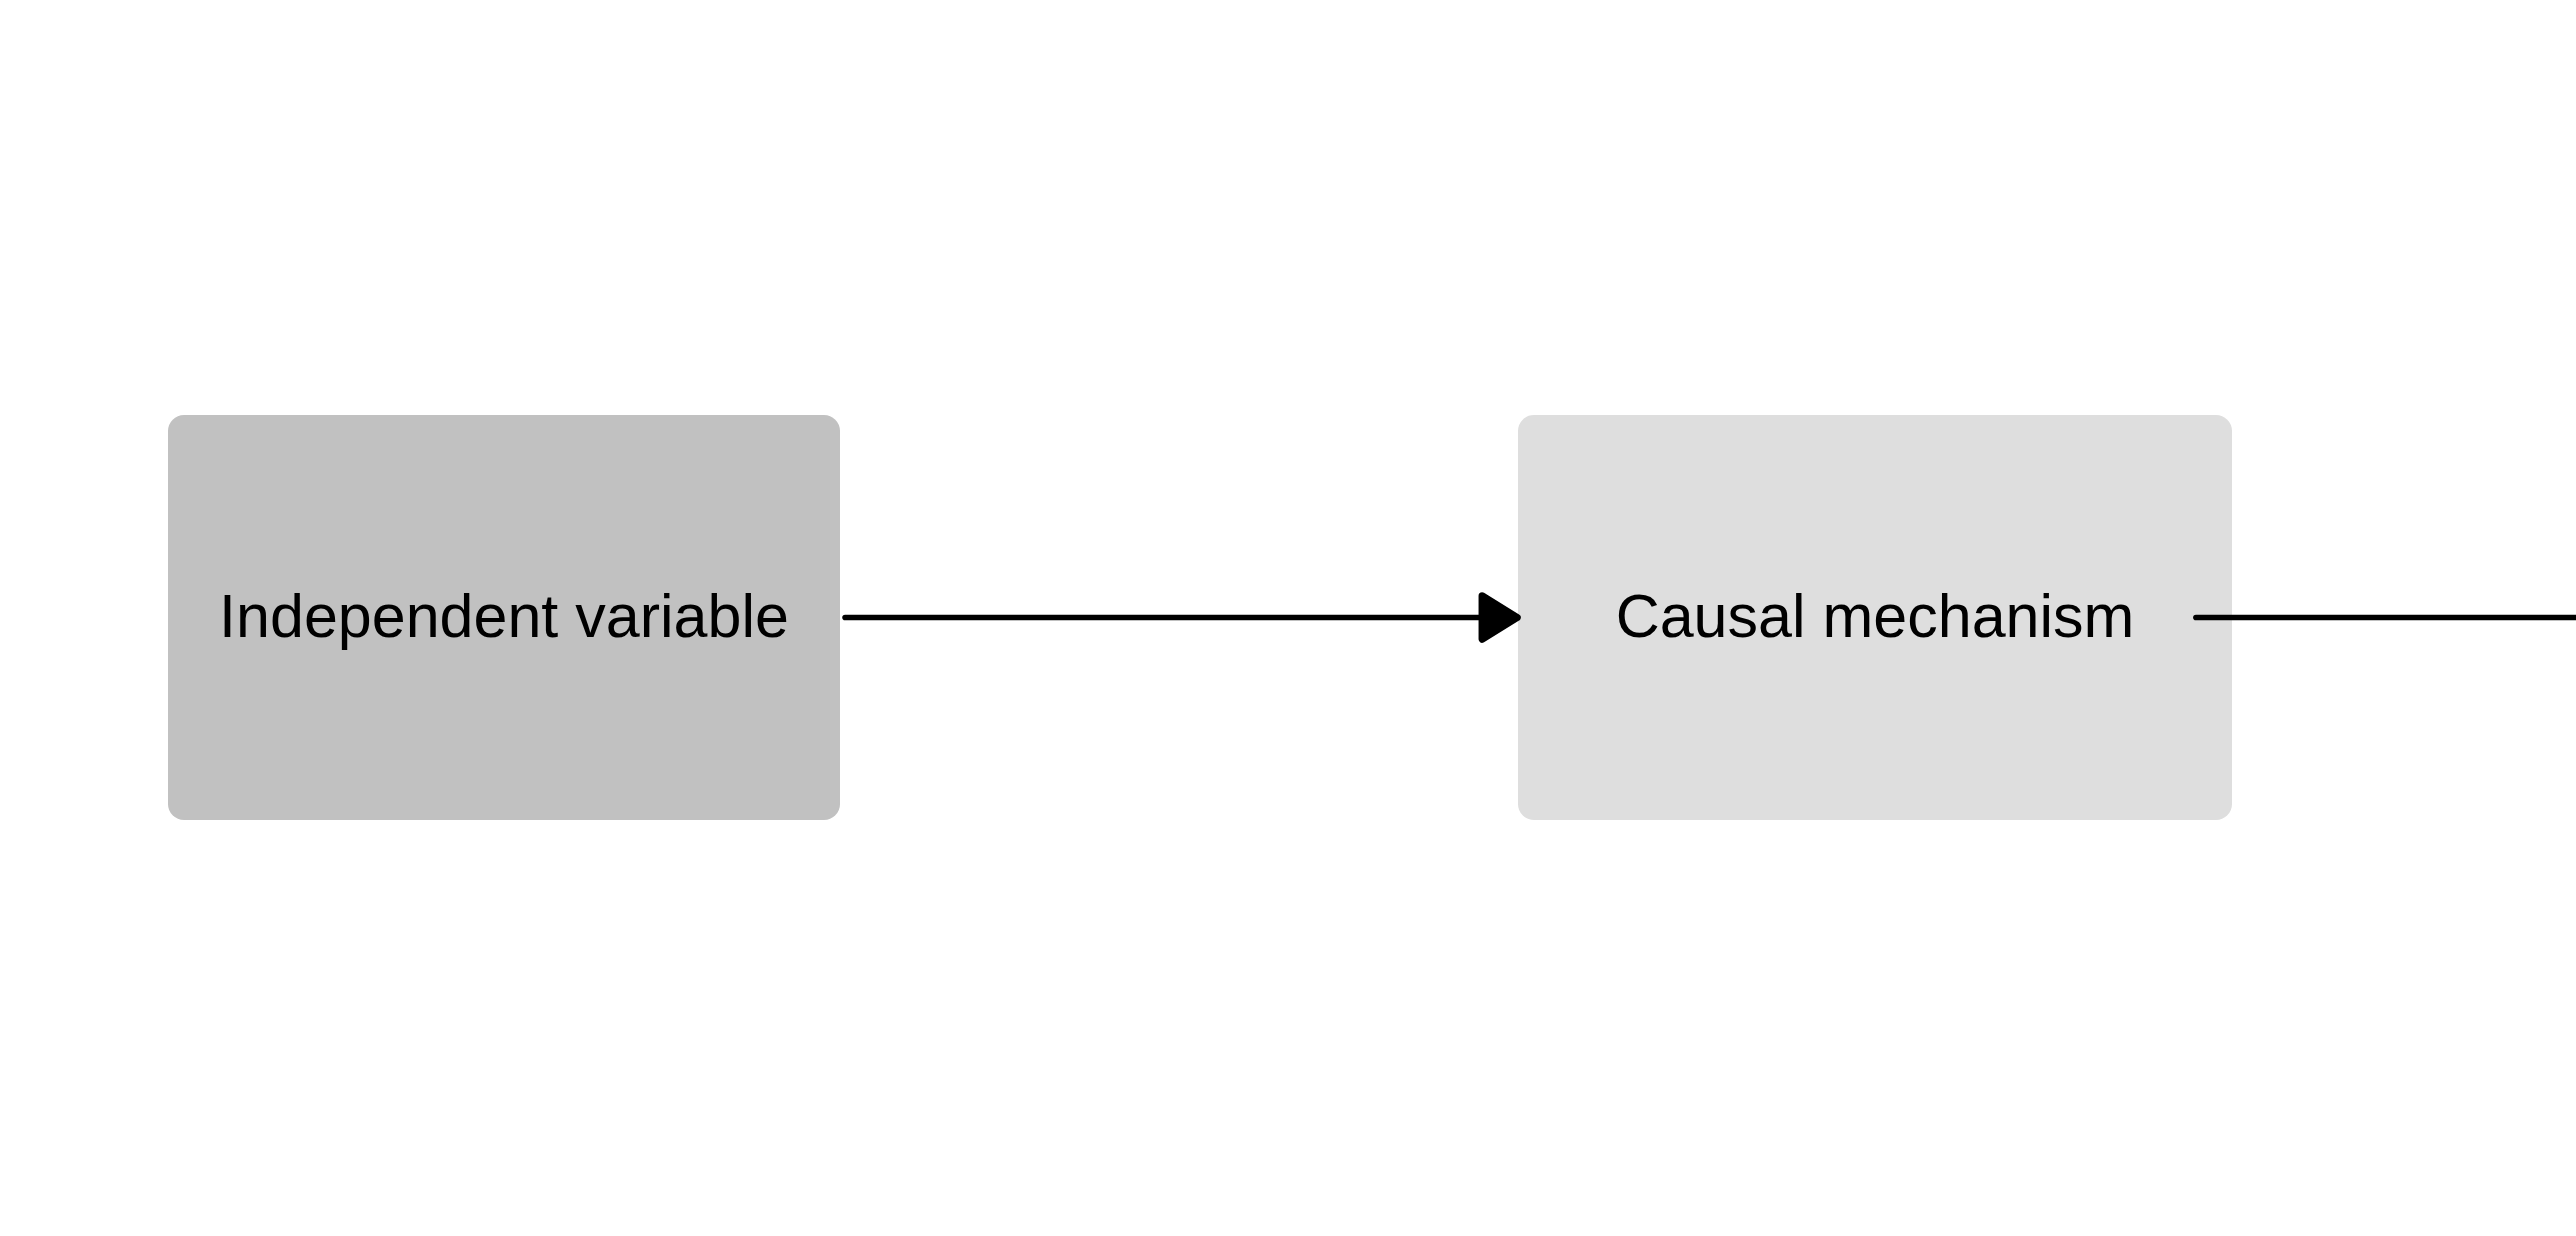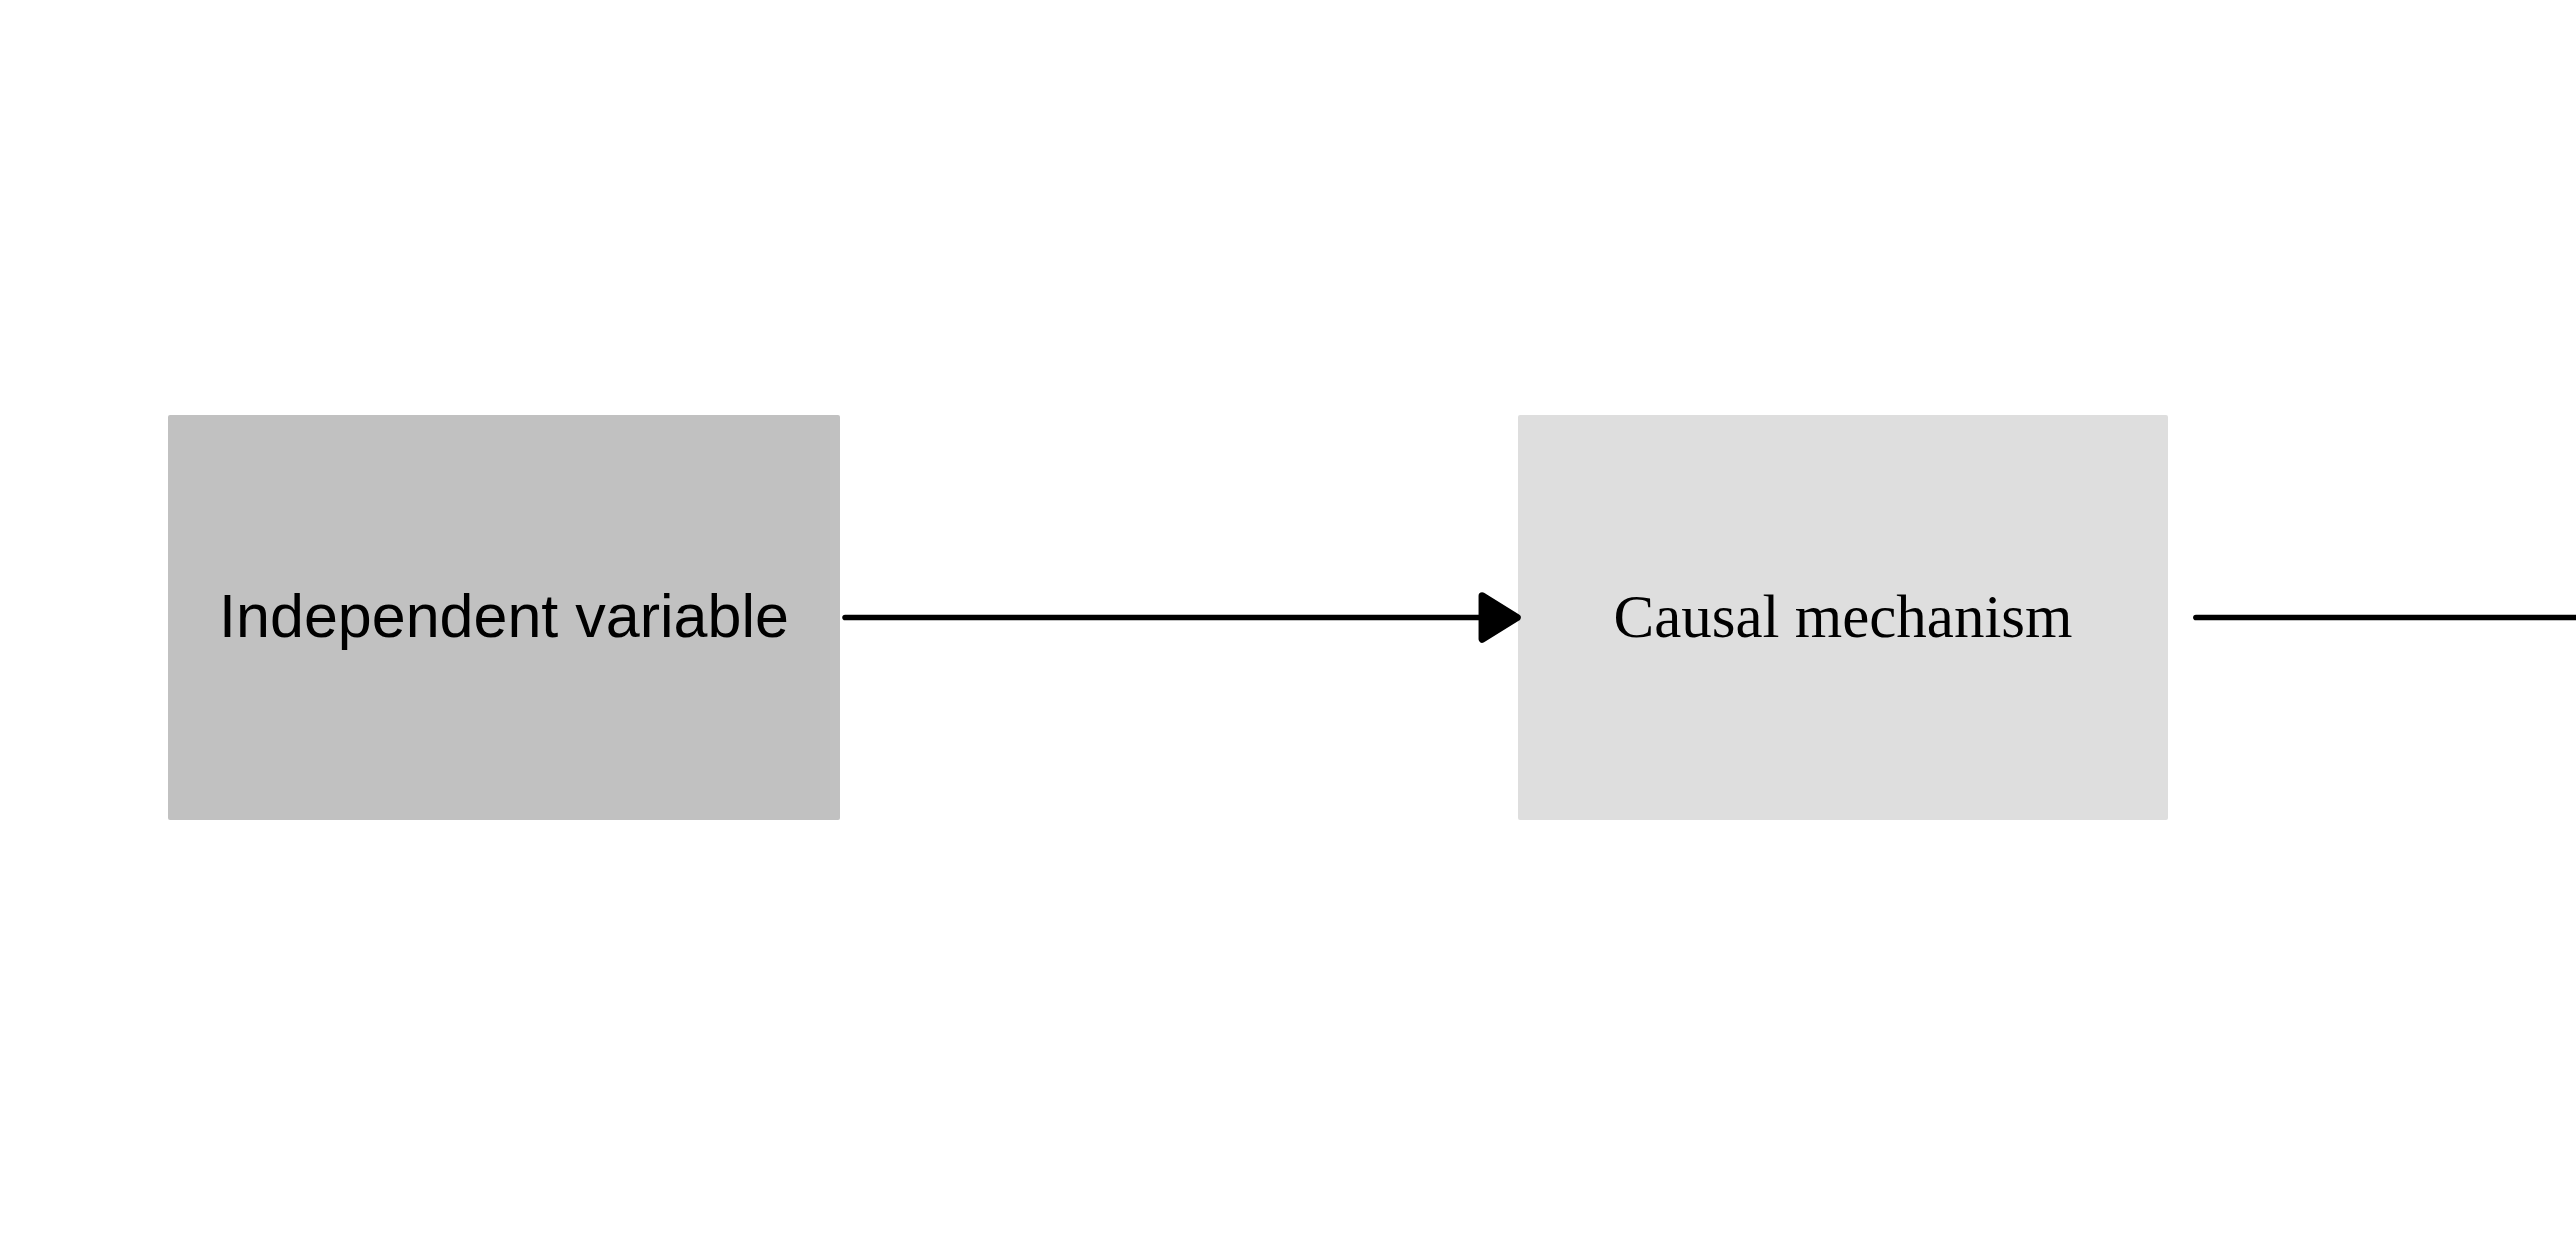--- a/index.html
+++ b/index.html
@@ -11,36 +11,36 @@
     width: 3709px;
     height: 1236px;
     background: #ffffff;
     overflow: hidden;
     font-family: "Liberation Sans", sans-serif;
   }
   .node {
     position: absolute;
     top: 415px;
     height: 405px;
-    border-radius: 2px;
+    border-radius: 16px;
     display: flex;
     align-items: center;
     justify-content: center;
     box-sizing: border-box;
   }
   .node-label {
     font-size: 61px;
     line-height: 1;
     color: #000000;
     letter-spacing: 0;
     white-space: nowrap;
     transform: translateY(-1px);
   }
   #node-independent { left: 168px;  width: 672px; }
-  #node-mechanism   { left: 1518px; width: 650px; font-family: Liberation Serif, serif; }
+  #node-mechanism   { left: 1518px; width: 714px; }
   .edge-layer {
     position: absolute;
     left: 0;
     top: 0;
     width: 3709px;
     height: 1236px;
     pointer-events: none;
   }
 </style>
 </head>

